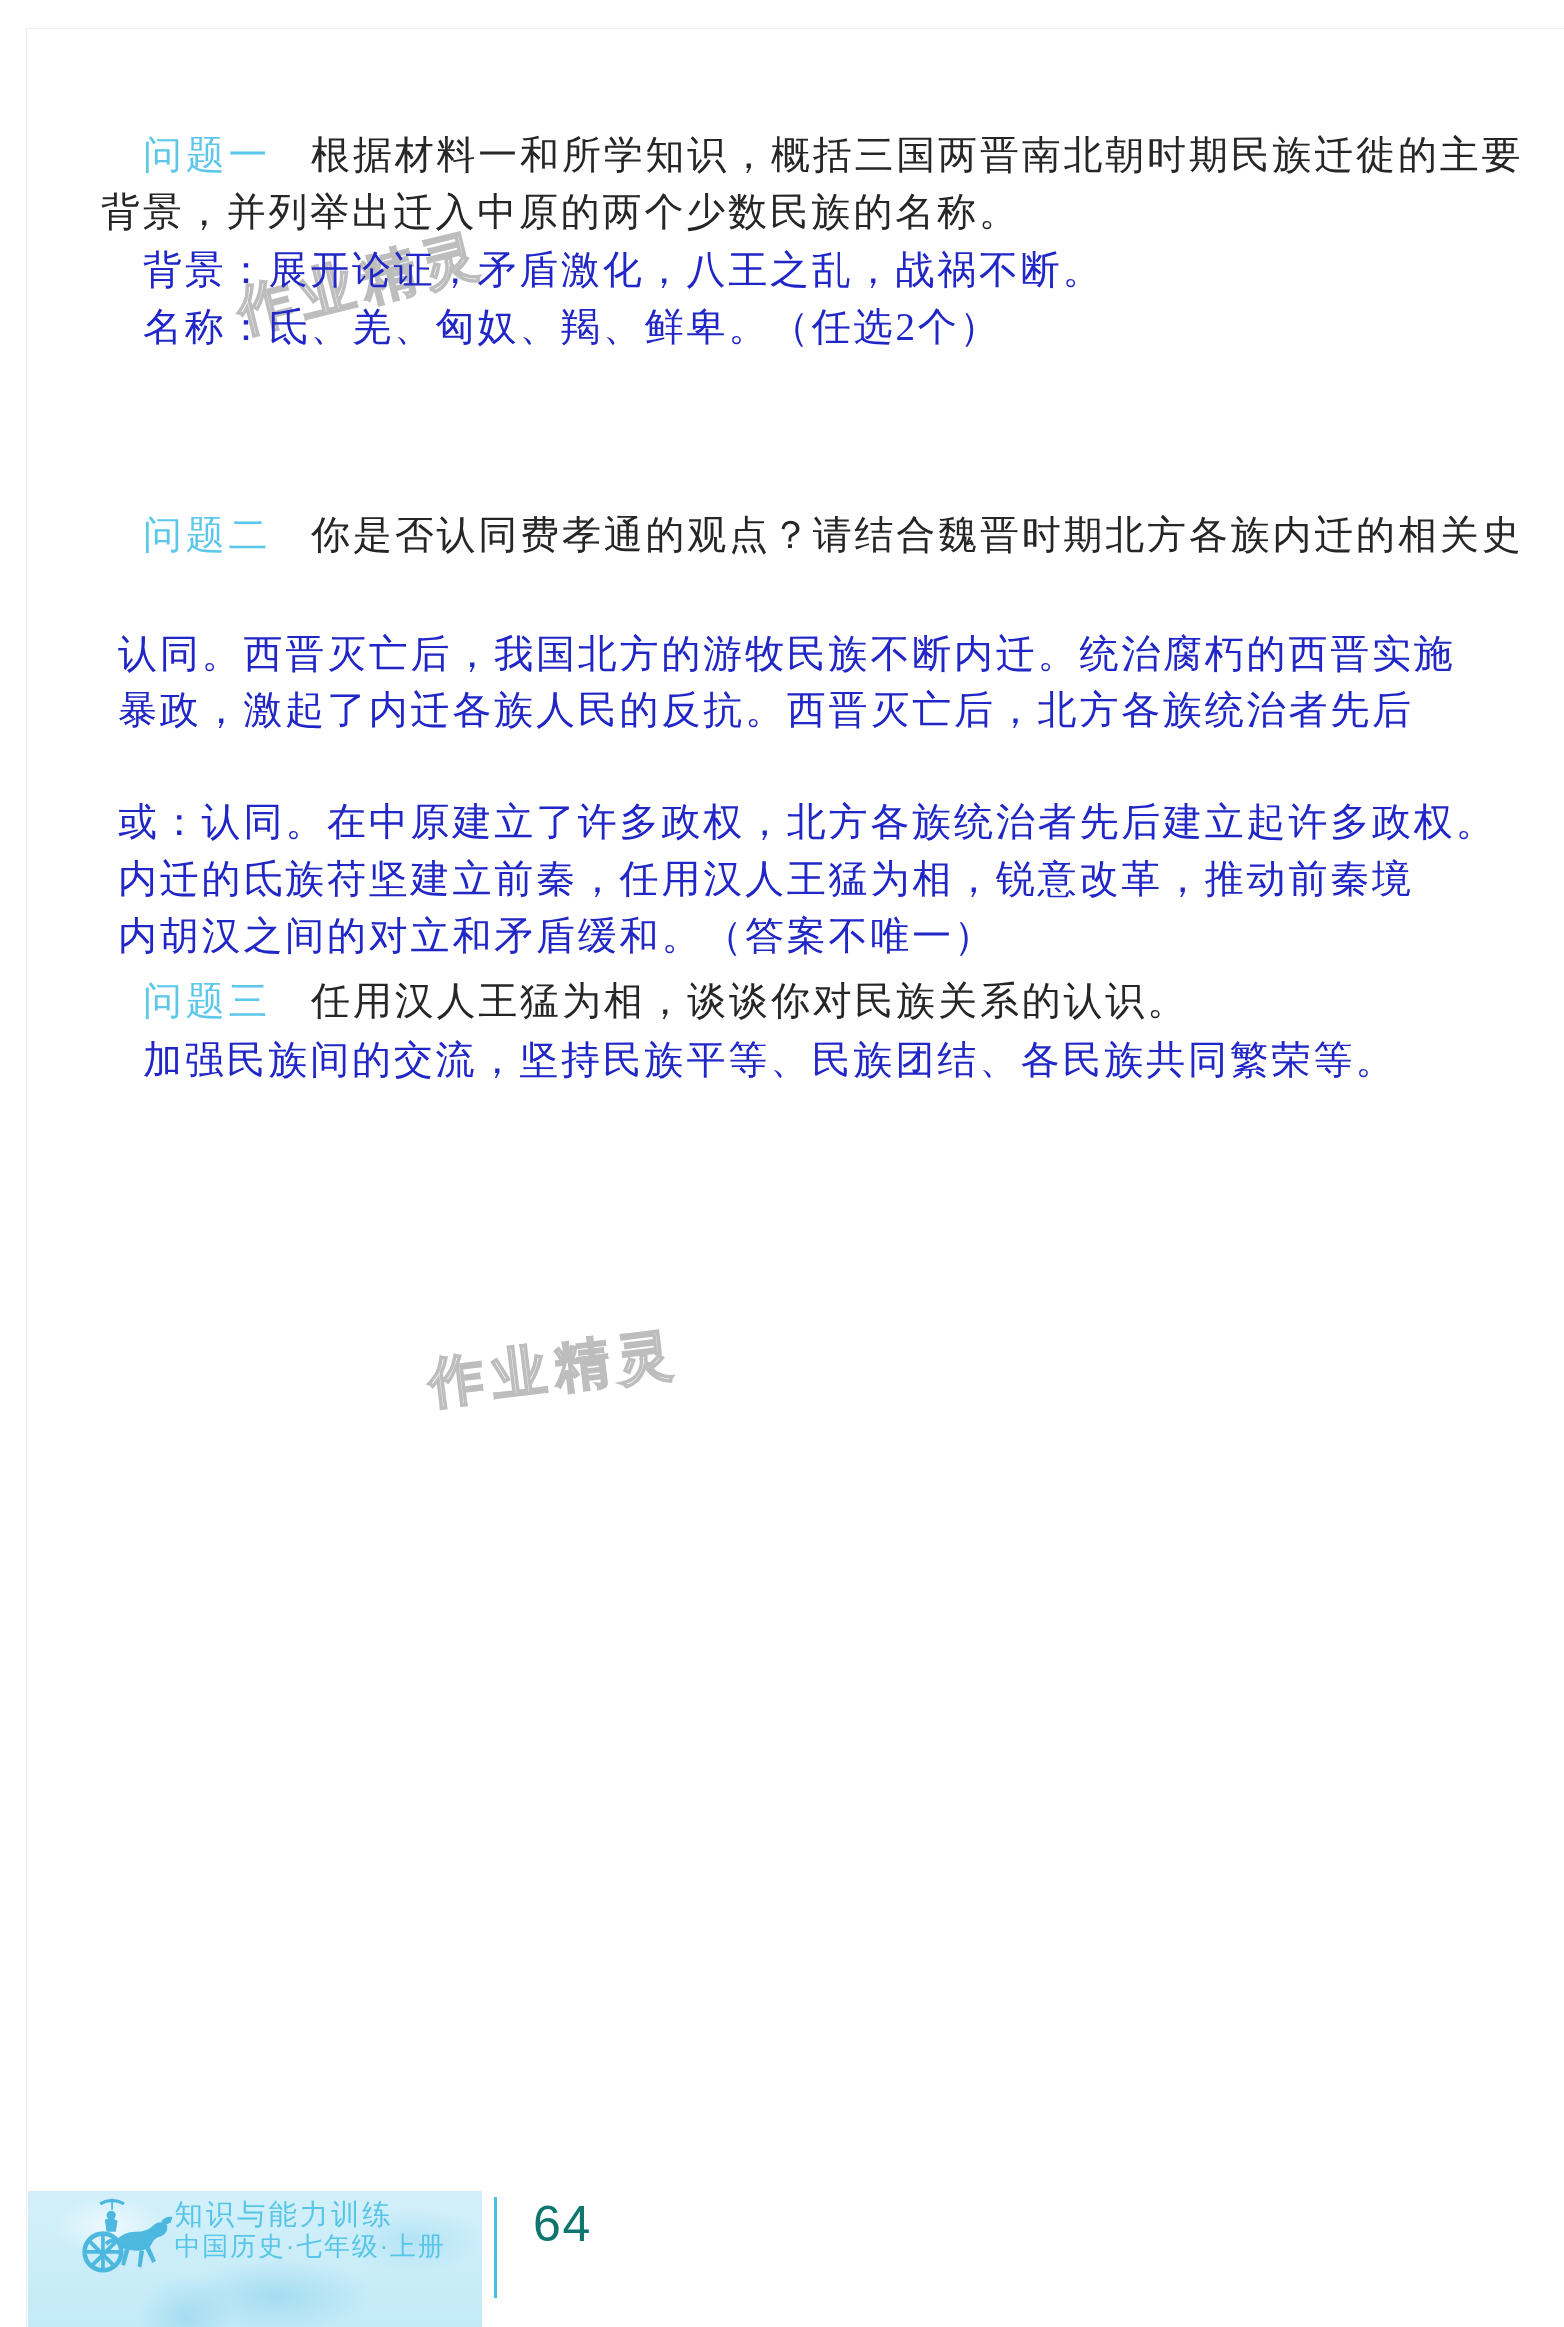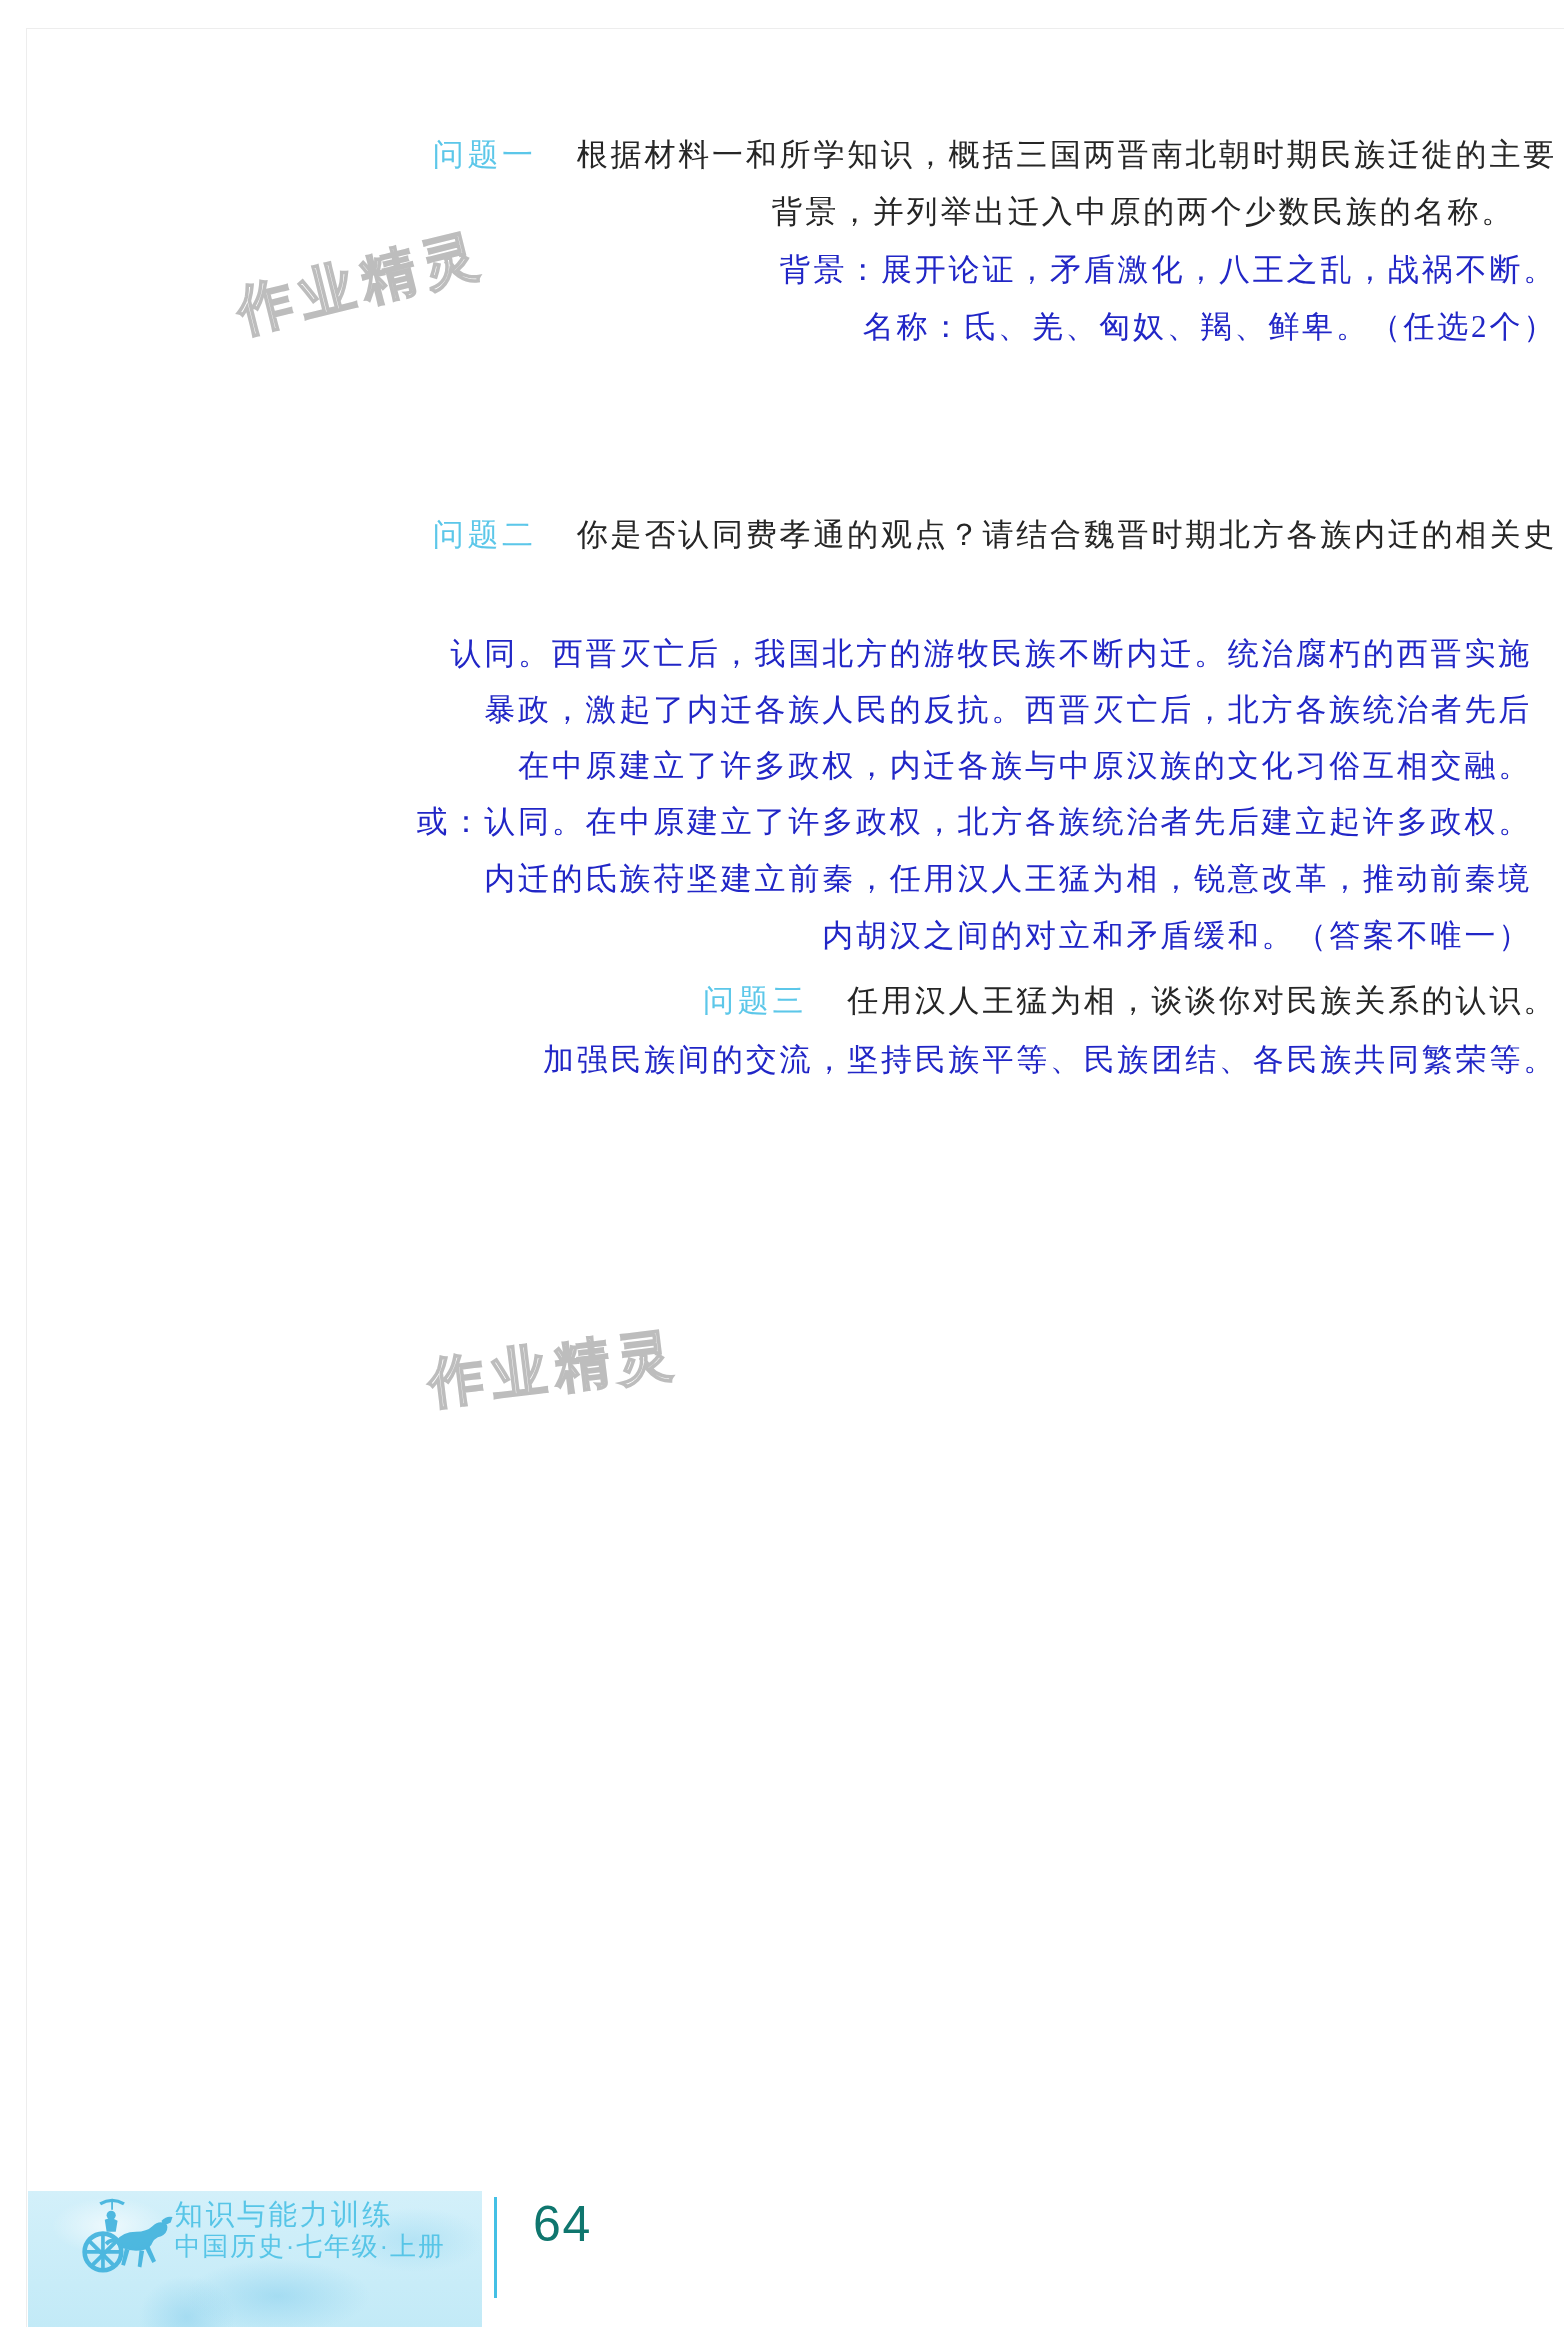--- a/index.html
+++ b/index.html
@@ -11,22 +11,22 @@
     font-family:"Liberation Serif", serif;
   }
   .scan-edge {
     position:absolute; left:26px; top:27.5px; right:0; bottom:0;
     border-top:0.9px solid #ededed; border-left:0.9px solid #ededed;
     pointer-events:none;
   }
   
   .line {
     position:absolute; left:101px; width:1414px;
-    font-size:31px; line-height:56px; letter-spacing:2.8px;
-    white-space:nowrap; z-index:2;text-align:right;
+    font-size:39px; line-height:56px; letter-spacing:2.8px;
+    white-space:nowrap; z-index:2;
   }
   .ind { padding-left:42px; }
   .black { color:#262626; }
   .blue  { color:#2126c6; }
   .qlabel {
     color:#5cc7e9;
     font-family:"Liberation Sans", sans-serif;
     margin-right:40px;
     letter-spacing:3.7px;
   }
@@ -92,21 +92,20 @@
 
   <div class="line blue ind" style="top:242px">背景：展开论证，矛盾激化，八王之乱，战祸不断。</div>
   <div class="line blue ind" style="top:299px">名称：氐、羌、匈奴、羯、鲜卑。（任选2个）</div>
 
   <div class="line black ind" style="top:507px">
     <span class="qlabel">问题二</span><span>你是否认同费孝通的观点？请结合魏晋时期北方各族内迁的相关史</span>
   </div>
 
   <div class="line blue a2" style="top:626px">认同。西晋灭亡后，我国北方的游牧民族不断内迁。统治腐朽的西晋实施</div>
   <div class="line blue a2" style="top:682px">暴政，激起了内迁各族人民的反抗。西晋灭亡后，北方各族统治者先后</div>
-  <div class="line blue a2" style="top:738px">在中原建立了许多政权，内迁各族与中原汉族的文化习俗互相交融。</div>
   <div class="line blue a2" style="top:794px">或：认同。在中原建立了许多政权，北方各族统治者先后建立起许多政权。</div>
   <div class="line blue a2" style="top:851px">内迁的氐族苻坚建立前秦，任用汉人王猛为相，锐意改革，推动前秦境</div>
   <div class="line blue a2" style="top:908px">内胡汉之间的对立和矛盾缓和。（答案不唯一）</div>
 
   <div class="line black ind" style="top:973px">
     <span class="qlabel">问题三</span><span>任用汉人王猛为相，谈谈你对民族关系的认识。</span>
   </div>
   <div class="line blue ind" style="top:1032px">加强民族间的交流，坚持民族平等、民族团结、各民族共同繁荣等。</div>
 
   <div class="footer-band">

